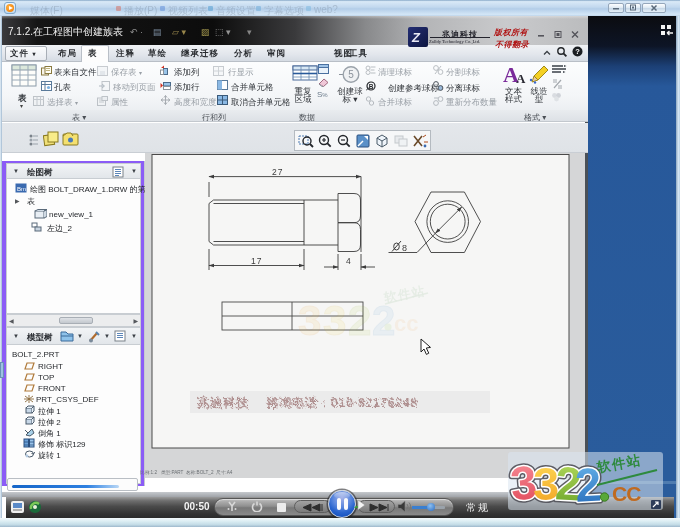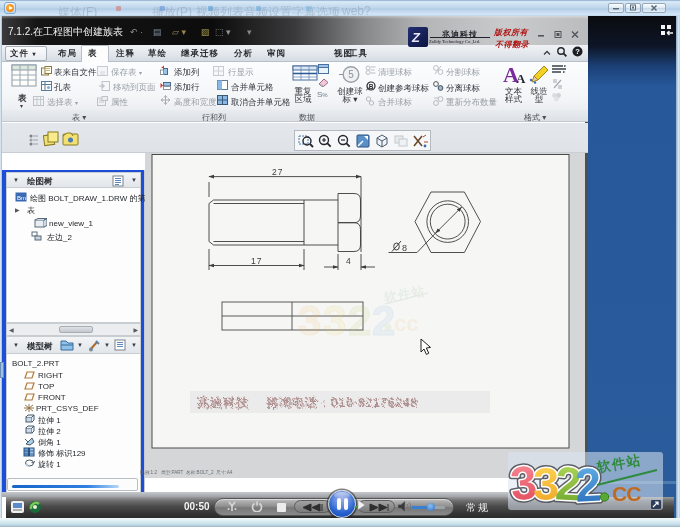--- a/index.html
+++ b/index.html
@@ -10,21 +10,21 @@
 
 
 #titlebar { left:0; top:0; width:680px; height:16px;
   background:linear-gradient(180deg,#86a7c6 0%,#d9e9f7 10%,#c2d8ee 45%,#b3cde8 55%,#d3e6f6 90%,#bdd4ea 100%); }
 #appicon { left:4px; top:2px; width:12px; height:12px; border-radius:3px;
   background:linear-gradient(180deg,#eef6fd,#bcd8ef); border:1px solid #7da7cc; }
 #appicon i { position:absolute; left:1px; top:1px; width:8px; height:8px; border-radius:50%;
   background:radial-gradient(circle at 35% 35%, #ffb040, #f07800); }
 #appicon b { position:absolute; left:4px; top:3px; width:0; height:0;
   border-left:4px solid #fff; border-top:2.5px solid transparent; border-bottom:2.5px solid transparent; }
-.menuitem { top:4px; height:9px; font-size:12px; color:#7a8b9e; opacity:.38; filter:blur(.5px);margin-left:28px; }
+.menuitem { top:4px; height:9px; font-size:10px; color:#7a8b9e; opacity:.38; filter:blur(.5px); }
 .mdot { top:6px; width:5px; height:5px; border-radius:1px; opacity:.5; filter:blur(.4px); }
 .capbtn { top:3px; height:10px; border:1px solid #95a7bb; border-radius:2px;
   background:linear-gradient(180deg,#fdfeff,#dce8f2 50%,#c8d9e8 55%,#e6f0f8);
   color:#5a6a7a; font-size:7px; text-align:center; line-height:8px; }
 
 
 #cadtitle { left:2px; top:16px; width:586px; height:29px; z-index:5;
   background:linear-gradient(90deg,#3a3a3c 0%,#151515 6%,#0c0c0c 36%,#3a3a3c 50%,#88898b 62%,#b4b5b7 72%,#c9cacc 86%,#bbbcbe 100%); }
 #cadtitle:before { content:""; position:absolute; left:0; top:0; width:100%; height:3px;
   background:linear-gradient(180deg,rgba(255,255,255,.35),rgba(255,255,255,0)); }
@@ -65,21 +65,21 @@
 .ritem.gray { color:#9aa0a7; }
 .ric { width:11px; height:10px; }
 .r2line { font-size:8.5px; color:#33373c; line-height:8px; text-align:center; }
 
 
 #toolrow { left:2px; top:123px; width:586px; height:30px;
   background:linear-gradient(180deg,#e4e7eb,#dfe3e7); border-bottom:1px solid #c9ced4; }
 #zoombox { left:292px; top:7px; width:137px; height:21px; background:#f6f7f8; border:1px solid #b4bac0; }
 
 
-#navpanel { left:2px; top:170px; width:143px; height:325px; background:#1d4ed8; border-right:1px solid #c5cad0; }
+#navpanel { left:2px; top:161px; width:143px; height:325px; background:#8b5cf6; border-right:1px solid #c5cad0; }
 .phead { left:4px; width:135px; height:16px; background:linear-gradient(180deg,#f2f4f6,#e2e6ea);
   border:1px solid #c8cdd2; font-size:8.5px; font-weight:bold; color:#2b2e33; }
 .pbody { left:4px; width:135px; background:#fdfdfd; border:1px solid #c8cdd2; border-top:none; }
 .titem { font-size:8px; color:#1f2226; position:absolute; white-space:nowrap; }
 
 
 #canvas { left:145px; top:153px; width:440px; height:325px; background:#d5d6d7; }
 #statusrow { left:140px; top:469px; width:300px; height:8px; font-size:8px; color:#6a6e72; transform:scale(.58); transform-origin:left top; }
 
 
@@ -326,21 +326,21 @@
       <circle cx="3" cy="3" r="2" fill="none" stroke="#7a828a"></circle>
       <circle cx="3" cy="7.5" r="2" fill="none" stroke="#7a828a"></circle>
       <path d="M5.5,2 h5 M5.5,5 h4 M5.5,8 h5" stroke="#7a828a"></path>
     </svg>
   <span class="abs ritem gray" style="left:378px;top:66.5px;">清理球标</span>
   <svg class="abs ric" style="left:366px;top:81px;" viewBox="0 0 11 10">
       <circle cx="5" cy="5" r="4" fill="none" stroke="#23262a" stroke-width="1.2"></circle>
       <text x="5" y="7.6" font-size="6.5" text-anchor="middle" fill="#23262a" font-family="Liberation Sans" font-weight="bold">B</text>
       <path d="M0,9.5 l3,-3" stroke="#23262a"></path>
     </svg>
-  <span class="abs ritem" style="left:378px;top:82.5px;">创建参考球标</span>
+  <span class="abs ritem" style="left:388px;top:82.5px;">创建参考球标</span>
   <svg class="abs ric" style="left:365px;top:96px;opacity:.5;" viewBox="0 0 11 10">
       <circle cx="3.5" cy="3" r="2.2" fill="none" stroke="#7a828a"></circle>
       <circle cx="6.5" cy="7" r="2.2" fill="none" stroke="#7a828a"></circle>
     </svg>
   <span class="abs ritem gray" style="left:378px;top:96.5px;">合并球标</span>
 
   <svg class="abs ric" style="left:433px;top:65px;opacity:.5;" viewBox="0 0 11 10">
       <circle cx="3" cy="3" r="2.4" fill="none" stroke="#7a828a"></circle>
       <circle cx="7.5" cy="7" r="2.4" fill="none" stroke="#7a828a"></circle>
       <path d="M8,1 L2,9" stroke="#7a828a"></path>

